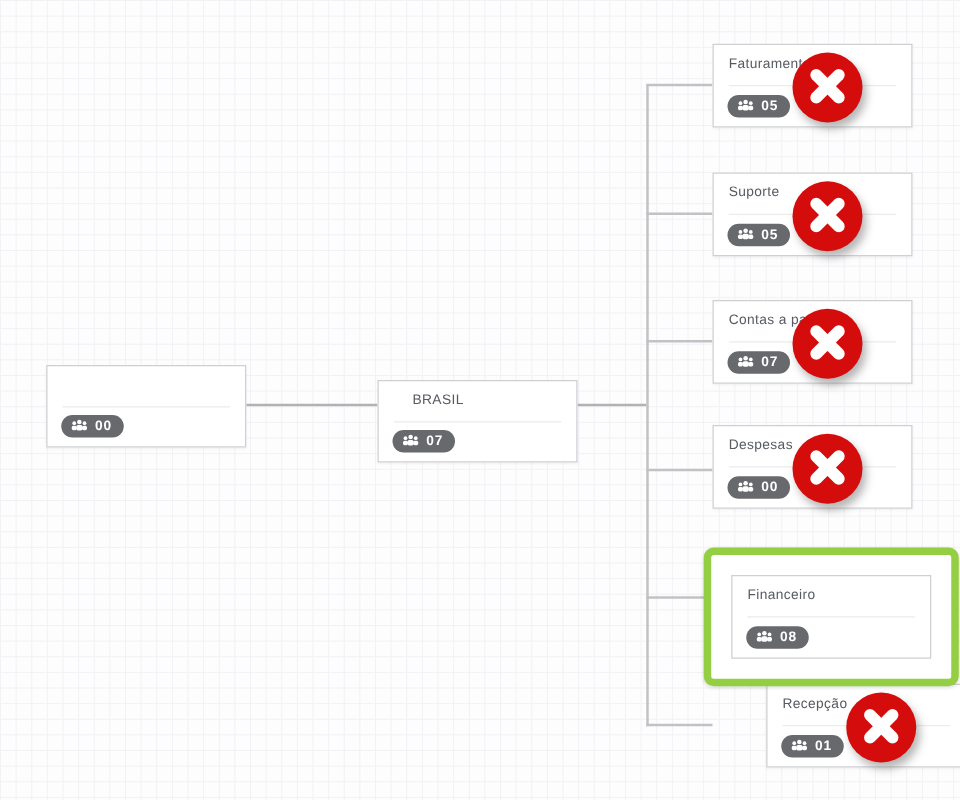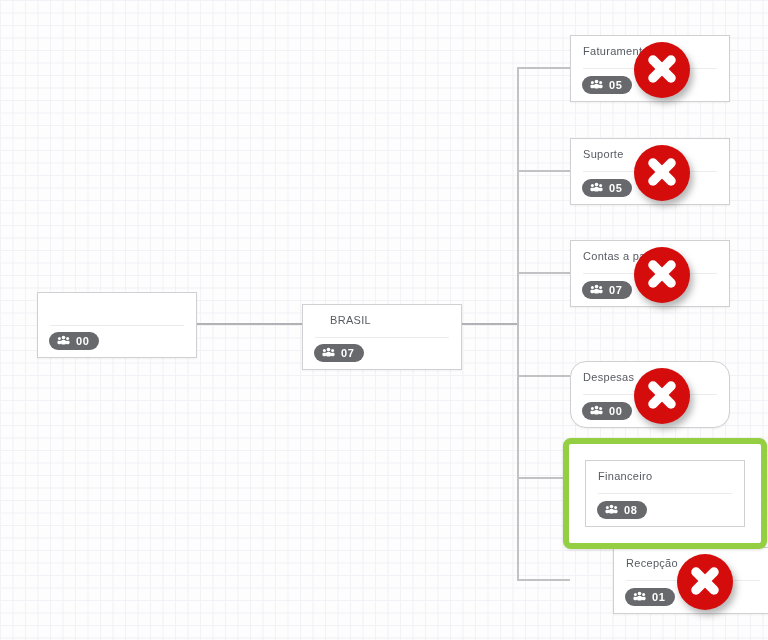--- a/index.html
+++ b/index.html
@@ -192,21 +192,21 @@
           </span>
           <span>07</span>
         </div>
         <button class="delete-btn">
           <span><svg width="56" height="56" viewBox="0 0 56 56" aria-hidden="true">
               <line x1="19" y1="19" x2="37" y2="37" stroke="#fff" stroke-width="9.5" stroke-linecap="round"></line>
               <line x1="37" y1="19" x2="19" y2="37" stroke="#fff" stroke-width="9.5" stroke-linecap="round"></line>
             </svg></span>
         </button>
       </div>
-      <div class="card" style="left: 570px; top: 361px; border-radius: 16px;">
+      <div class="card" style="left: 570px; top: 340px;">
         <div class="title">Despesas</div>
         <div class="divider"></div>
         <div class="badge">
           <span class="uicon">
             <svg width="15" height="12" viewBox="0 0 640 512" aria-hidden="true">
               <g fill="#ffffff">
                 <circle cx="144" cy="150" r="64"></circle>
                 <circle cx="496" cy="150" r="64"></circle>
                 <circle cx="320" cy="110" r="78"></circle>
                 <rect x="60" y="240" width="168" height="150" rx="55"></rect>

